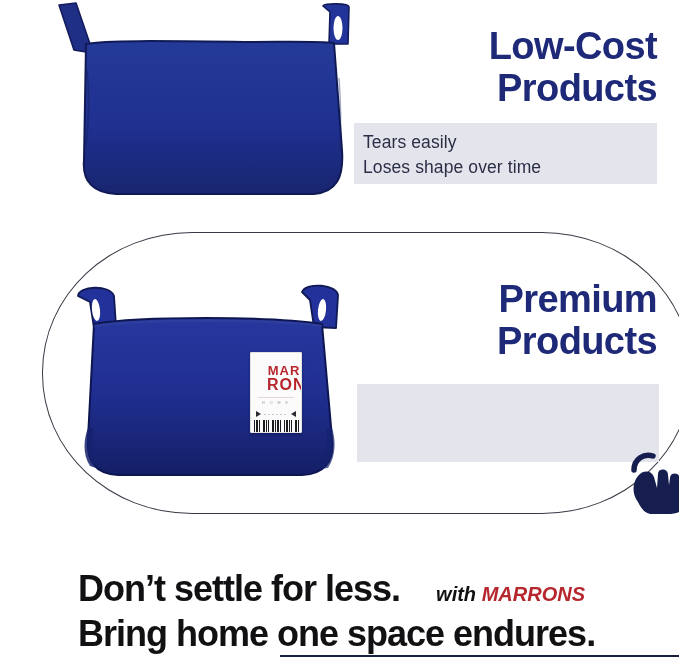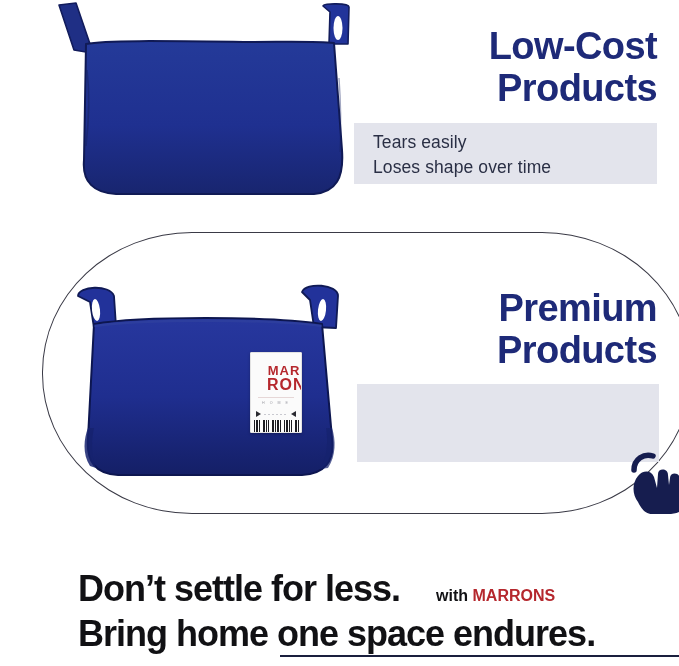--- a/index.html
+++ b/index.html
@@ -148,25 +148,26 @@
     font-size: 36px;
     line-height: 45px;
     letter-spacing: -1px;
     white-space: nowrap;
   }
   .footer-row1 {
     display: flex;
     align-items: baseline;
   }
   .with-marrons {
-    font-size: 16px;
+    font-size: 20px;
     font-weight: bold;
     letter-spacing: 0px;
     margin-left: 36px;
     white-space: nowrap;
+    font-style: italic;
   }
   .with-word { color: #111114; }
   .brand-word { color: #b5272d; }
   .underline-bar {
     position: absolute;
     left: 248px;
     top: 655px;
     width: 412px;
     height: 1.6px;
     background: #1a1f3d;
@@ -203,21 +204,21 @@
 
       <path d="M41 70 C 44 95, 43 120, 40 146" stroke="#162263" stroke-width="1.6" fill="none" opacity="0.55"></path>
       <path d="M293 78 C 295 104, 295 130, 294 152" stroke="#162263" stroke-width="1.4" fill="none" opacity="0.4"></path>
     </svg>
   </div>
 
   <div class="heading" style="left:300px; top:25px; width:325px;">Low-Cost
 Products</div>
 
   <div class="band" style="left:322px; top:123px; width:303px; height:61px;"></div>
-  <div class="band-text" style="left:341px; top:130px; width:280px;">Tears easily
+  <div class="band-text" style="left:331px; top:130px; width:280px;">Tears easily
 Loses shape over time</div>
 
   <div class="premium-frame"></div>
 
   <div class="basket-wrap" style="left:38px; top:278px; width:300px; height:215px;">
     <svg width="300" height="215" viewBox="0 0 300 215">
       <defs>
         <linearGradient id="premGrad" x1="0" y1="0" x2="0" y2="1">
           <stop offset="0%" stop-color="#27379e"></stop>
           <stop offset="50%" stop-color="#1f2e8f"></stop>
@@ -279,21 +280,21 @@
         <i class="w"></i>
         <i></i>
       <i></i>
         <i class="g"></i>
         <i class="w"></i>
         <i></i>
     </div>
 
   </div>
 
-  <div class="heading" style="left:300px; top:287px; width:325px;">Premium
+  <div class="heading" style="left:300px; top:278px; width:325px;">Premium
 Products</div>
 
   <div class="band" style="left:325px; top:384px; width:302px; height:78px;"></div>
 
   <div class="abs" style="left:592px; top:450px; width:72px; height:66px;">
     <svg width="72" height="66" viewBox="0 0 72 66">
       <path d="M10 20 C10 9, 20 3, 29 6" stroke="#161d4f" stroke-width="5.5" fill="none" stroke-linecap="round"></path>
       <path d="M14 52
                C 8 44, 8 33, 14 26
                C 19 20, 27 20, 30 27

